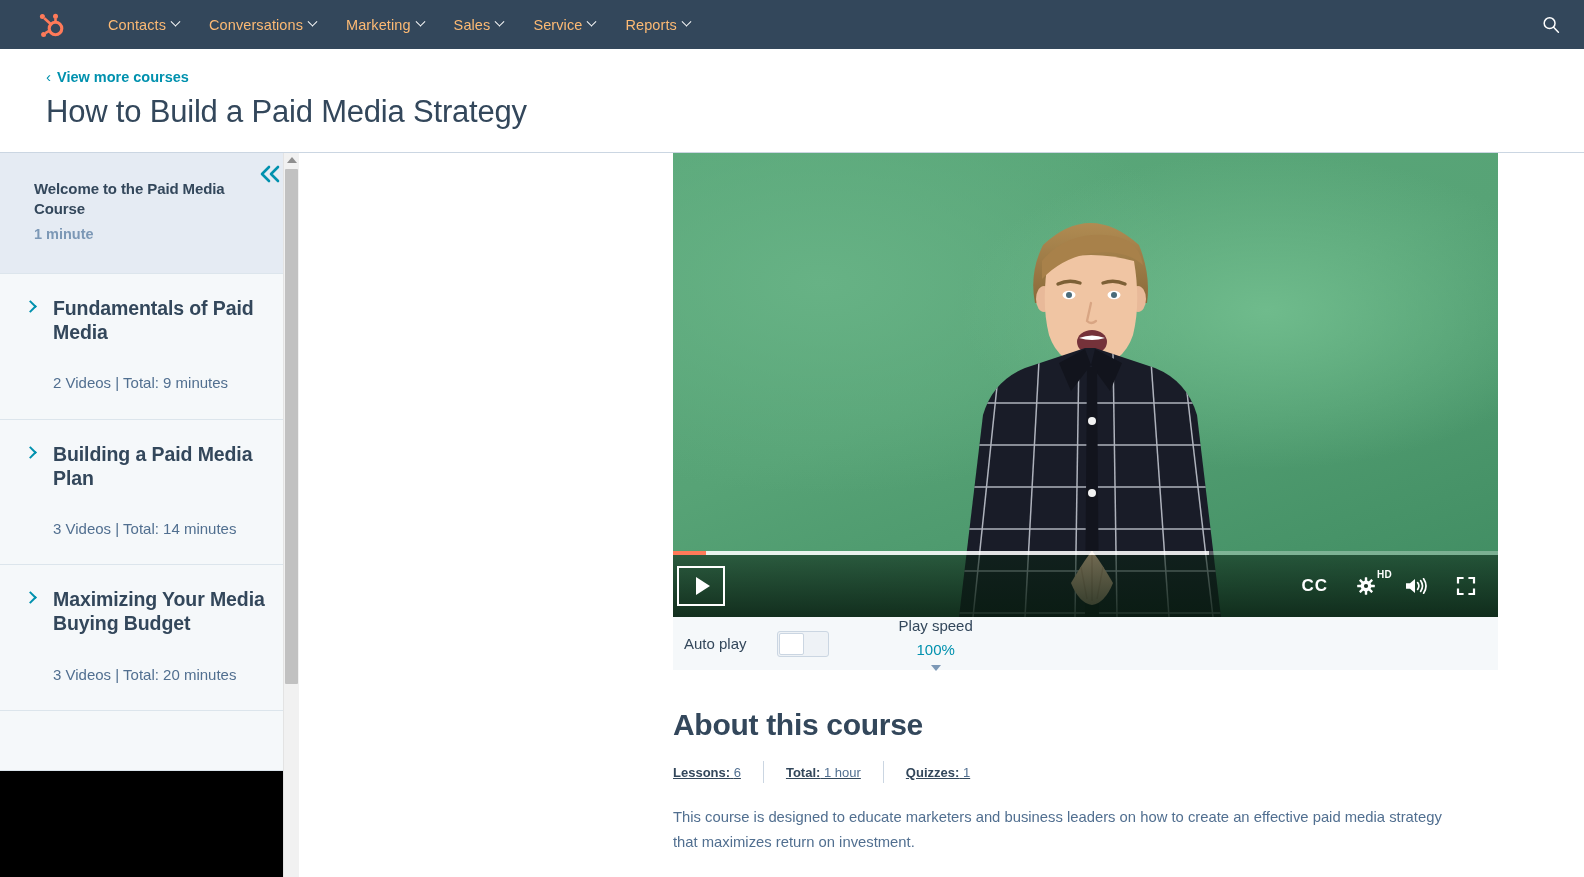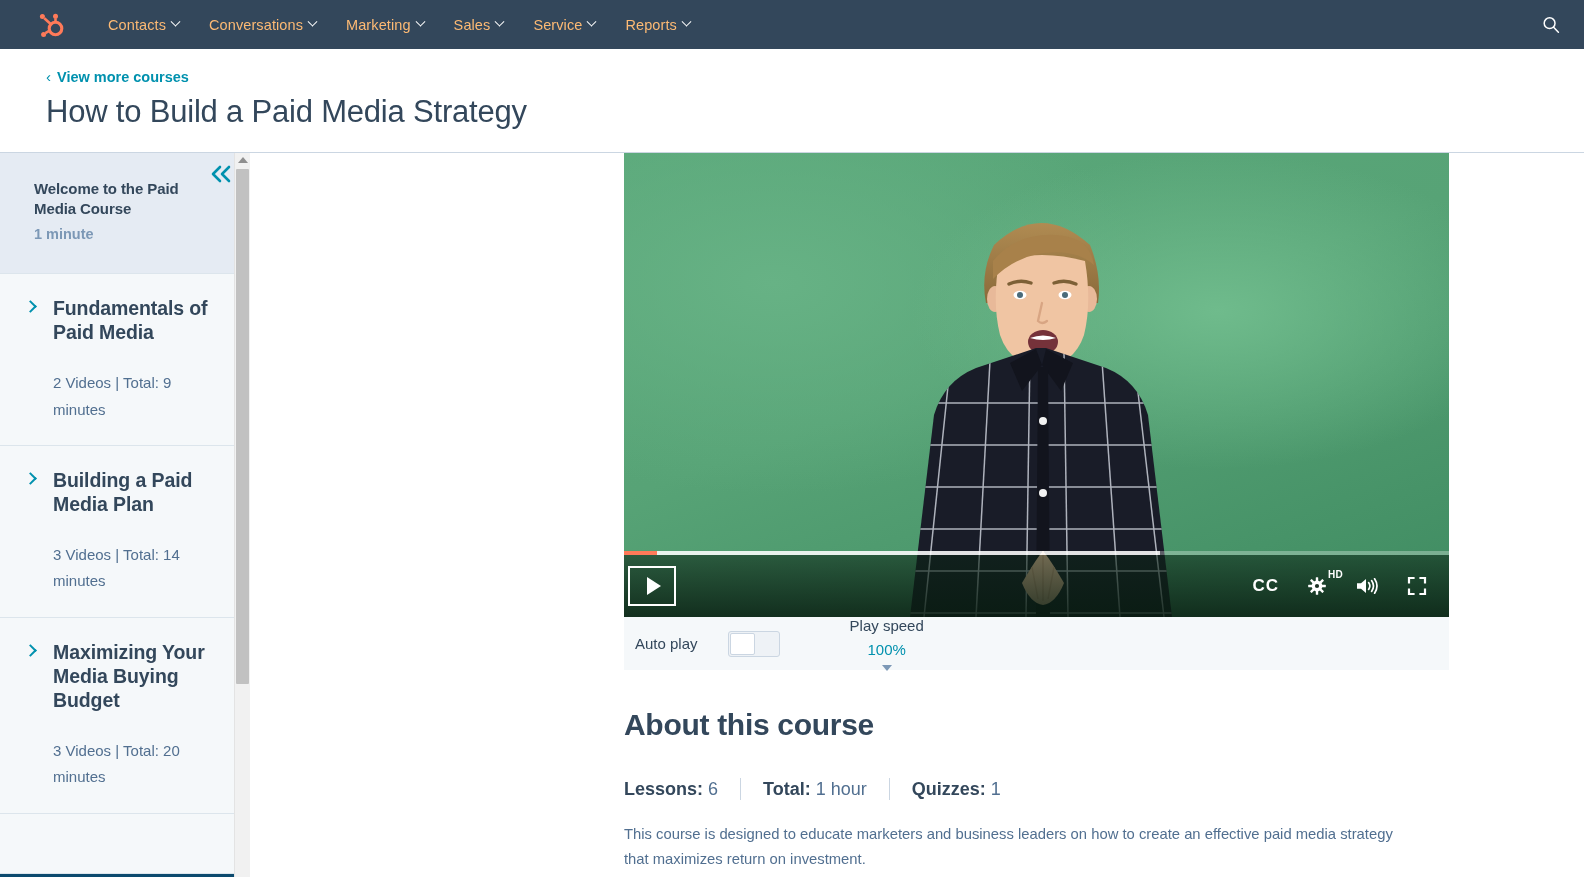--- a/index.html
+++ b/index.html
@@ -99,22 +99,22 @@
   
   .body-split {
     display: flex;
     height: 725px;
     border-top: 1px solid #cbd6e2;
     position: relative;
   }
 
   
   .sidebar {
-    width: 250px;
-    background: #0c4a6e;
+    width: 299px;
+    background: #000000;
     position: relative;
     overflow: hidden;
     flex: none;
   }
   .sidebar-inner { position: relative; }
 
   .collapse-btn {
     position: absolute;
     top: 8px;
     right: 14px;
@@ -359,25 +359,26 @@
     margin-top: 38px;
     width: 800px;
   }
   .about-title {
     font-size: 30px;
     font-weight: 700;
     color: #33475b;
     letter-spacing: -0.3px;
   }
   .about-stats {
-    margin-top: 36px;
-    display: flex;
-    align-items: center;
-    font-size: 18px;
+    margin-top: 19px;
+    display: flex;
+    align-items: center;
+    font-size: 13px;
     color: #33475b;
+    text-decoration: underline;
   }
   .stat { padding: 0 22px; }
   .stat:first-child { padding-left: 0; }
   .stat b { font-weight: 700; color: #33475b; }
   .stat span { color: #516f90; font-weight: 400; }
   .stat-sep {
     width: 1px;
     height: 22px;
     background: #cbd6e2;
   }

